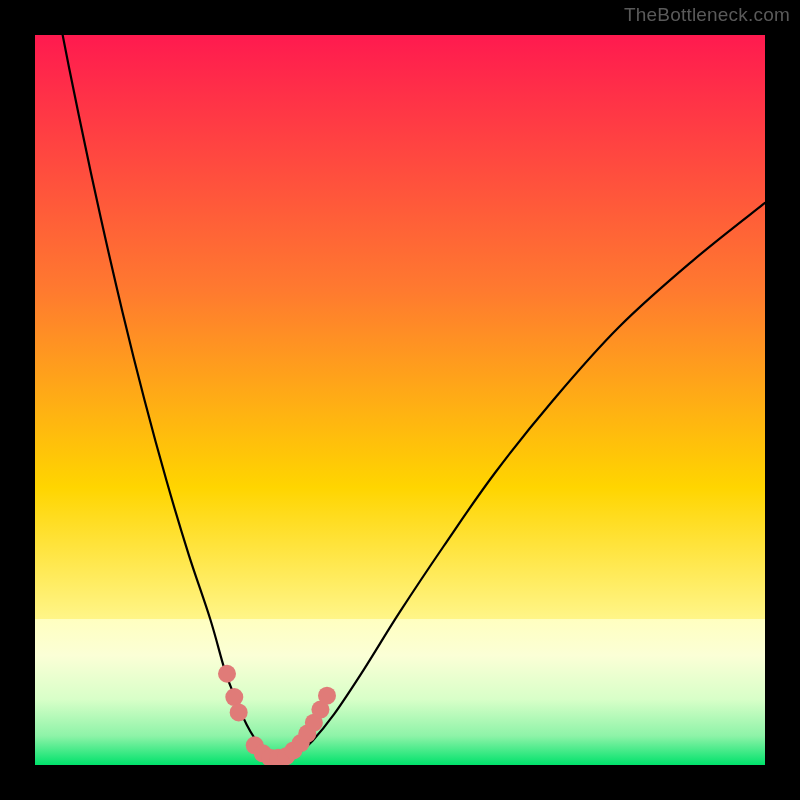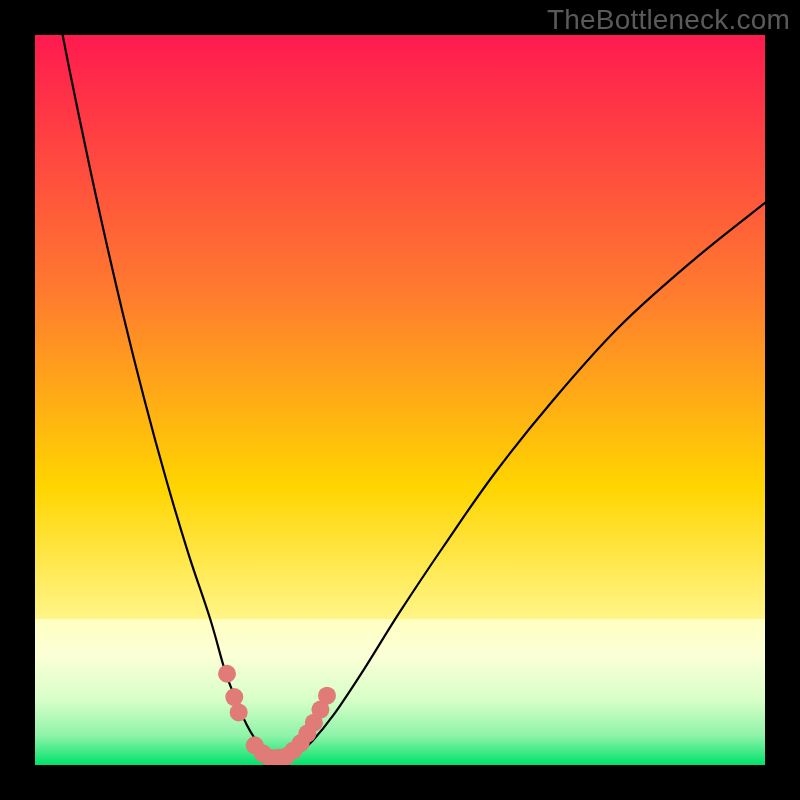--- a/index.html
+++ b/index.html
@@ -15,21 +15,21 @@
     position: relative;
     width: 800px;
     height: 800px;
     background: #000;
   }
   .watermark {
     position: absolute;
     top: 4px;
     right: 10px;
     color: #5a5a5a;
-    font-size: 28px;
+    font-size: 19px;
     font-weight: 500;
     letter-spacing: 0.2px;
     z-index: 10;
   }
   .plot {
     position: absolute;
     left: 35px;
     top: 35px;
     width: 730px;
     height: 730px;

